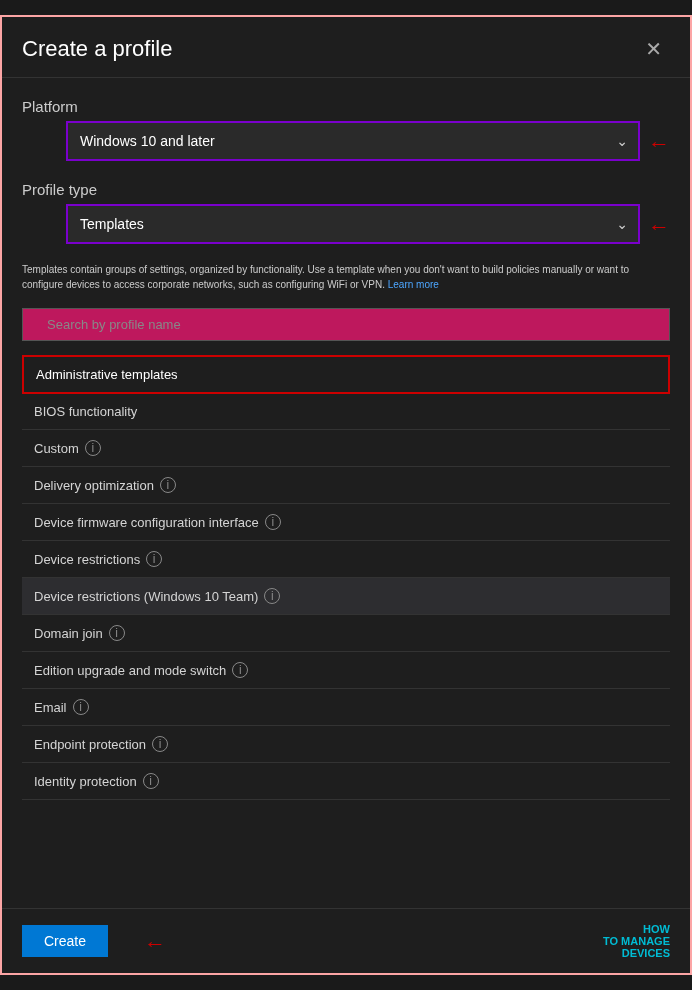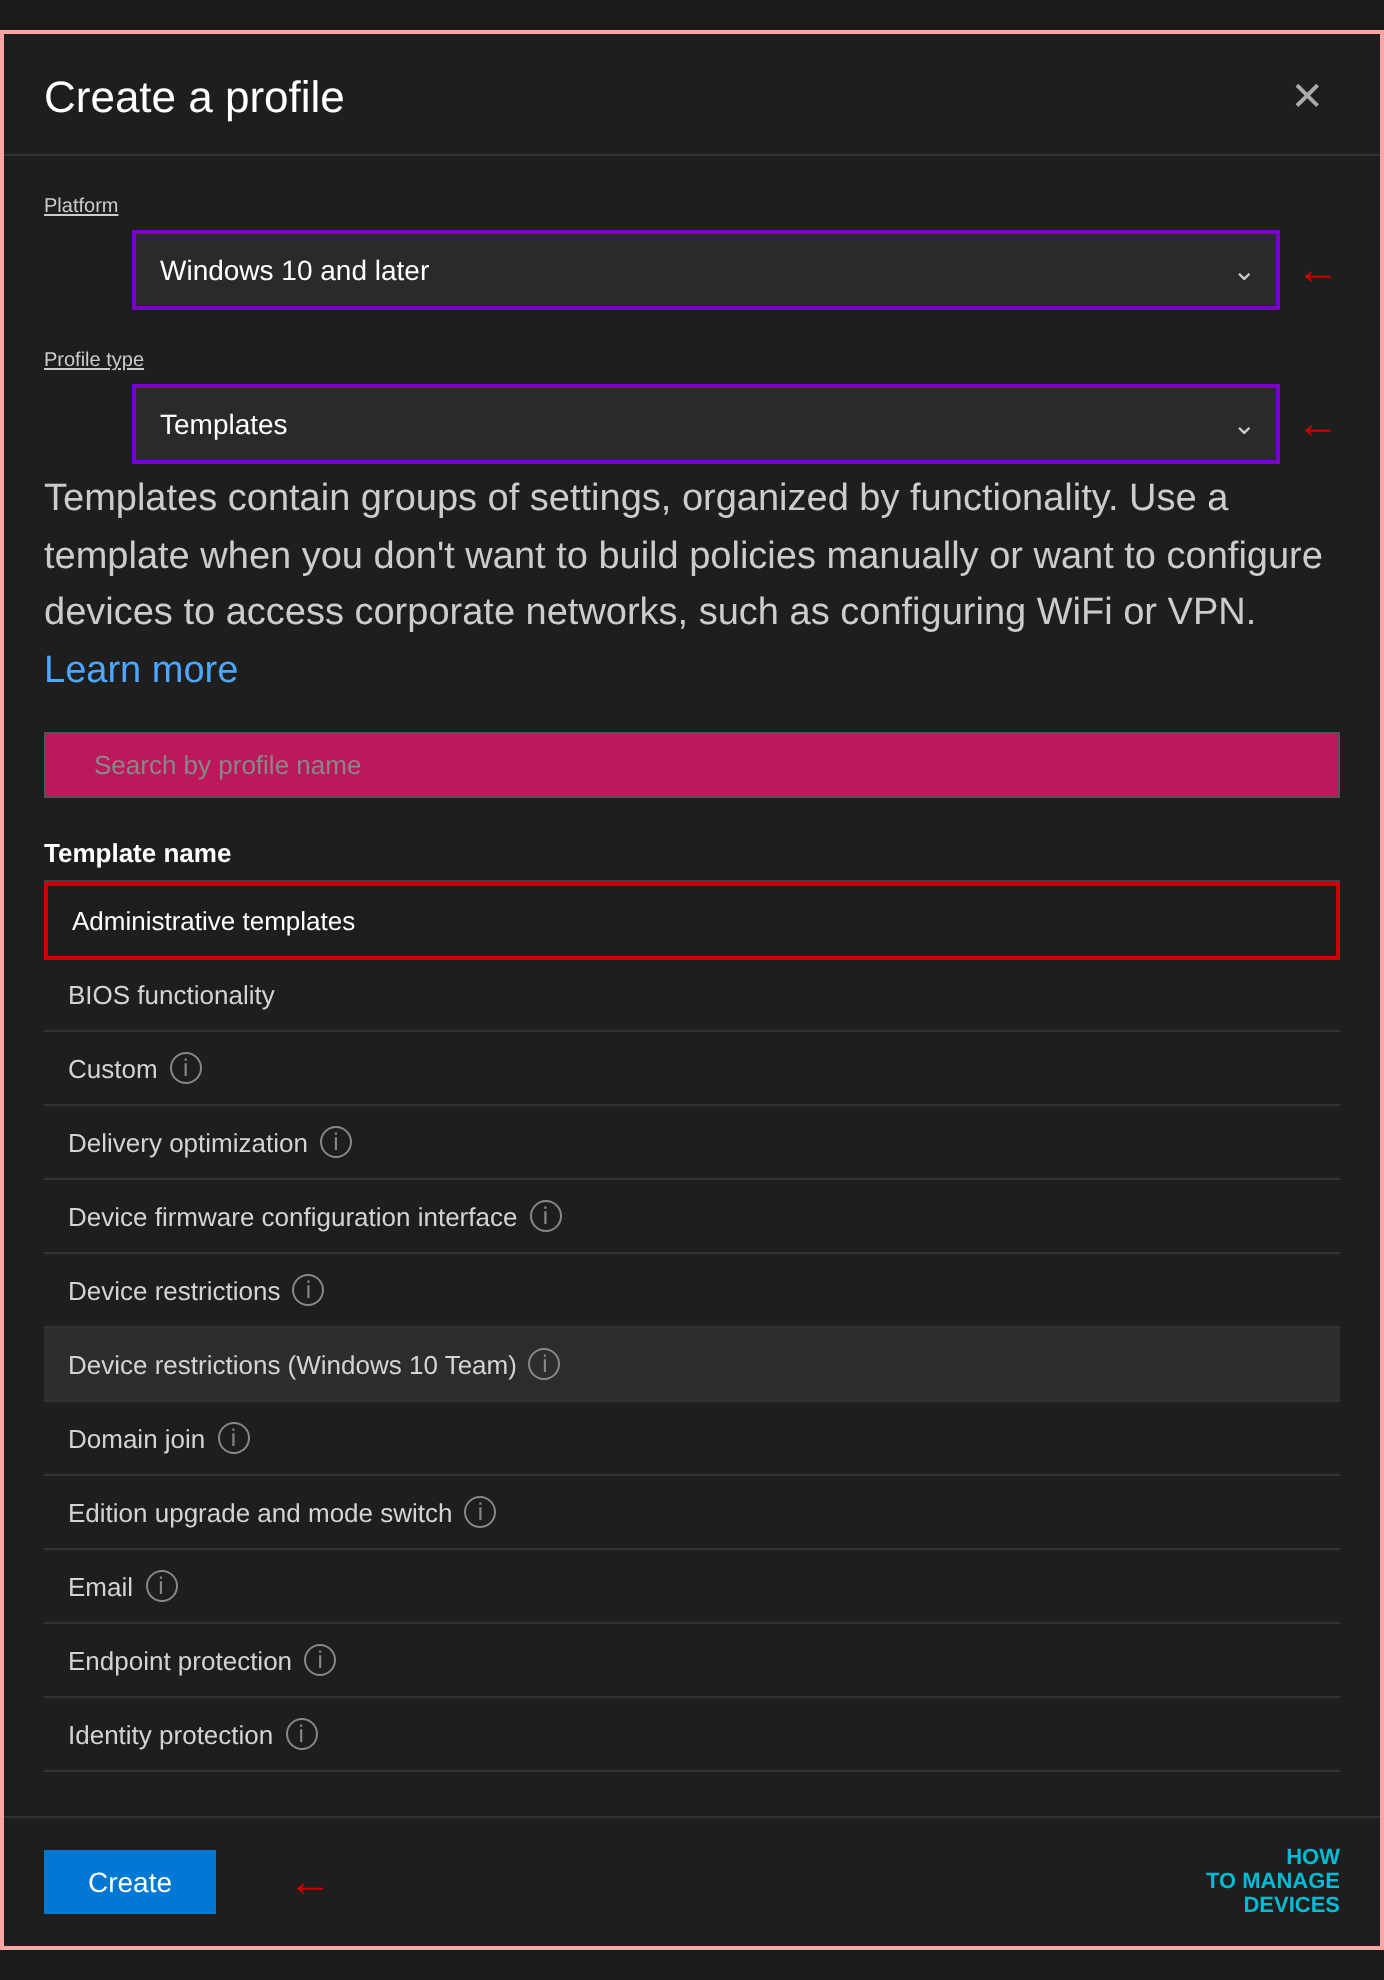--- a/index.html
+++ b/index.html
@@ -49,24 +49,23 @@
 
     .dialog-body {
       padding: 20px 20px 0 20px;
       flex: 1;
       display: flex;
       flex-direction: column;
     }
 
     .field-label {
       color: #cccccc;
-      font-size: 10px;
+      font-size: 15px;
       margin-bottom: 6px;
       margin-top: 16px;
-      text-decoration: underline;
     }
 
     .field-label:first-child {
       margin-top: 0;
     }
 
     .dropdown-wrapper {
       position: relative;
       display: flex;
       align-items: center;
@@ -87,22 +86,23 @@
     .dropdown-arrow {
       position: absolute;
       right: 12px;
       color: #cccccc;
       font-size: 14px;
       pointer-events: none;
     }
 
     .description-text {
       color: #cccccc;
-      font-size: 19px;
+      font-size: 10px;
       line-height: 1.5;
+      margin-top: 14px;
       margin-bottom: 16px;
     }
 
     .learn-more {
       color: #4da6ff;
       cursor: pointer;
       text-decoration: none;
     }
 
     .search-box {
@@ -258,21 +258,20 @@
       <span class="red-arrow">←</span>
     </div>
 
     <p class="description-text">
       <span>Templates contain groups of settings, organized by functionality. Use a template when you don't want to build policies manually or want to configure devices to access corporate networks, such as configuring WiFi or VPN.</span>
       <a class="learn-more">Learn more</a>
     </p>
 
     <input class="search-box" type="text" placeholder="Search by profile name" style="">
 
-    <div class="template-list-header">Template name</div>
 
     <div class="template-list" id="template-list-container">
     <div class="template-item selected">
           <span>Administrative templates</span>
         </div>
         <div class="template-item">
           <span>BIOS functionality</span>
         </div>
         <div class="template-item">
           <span>Custom</span>

